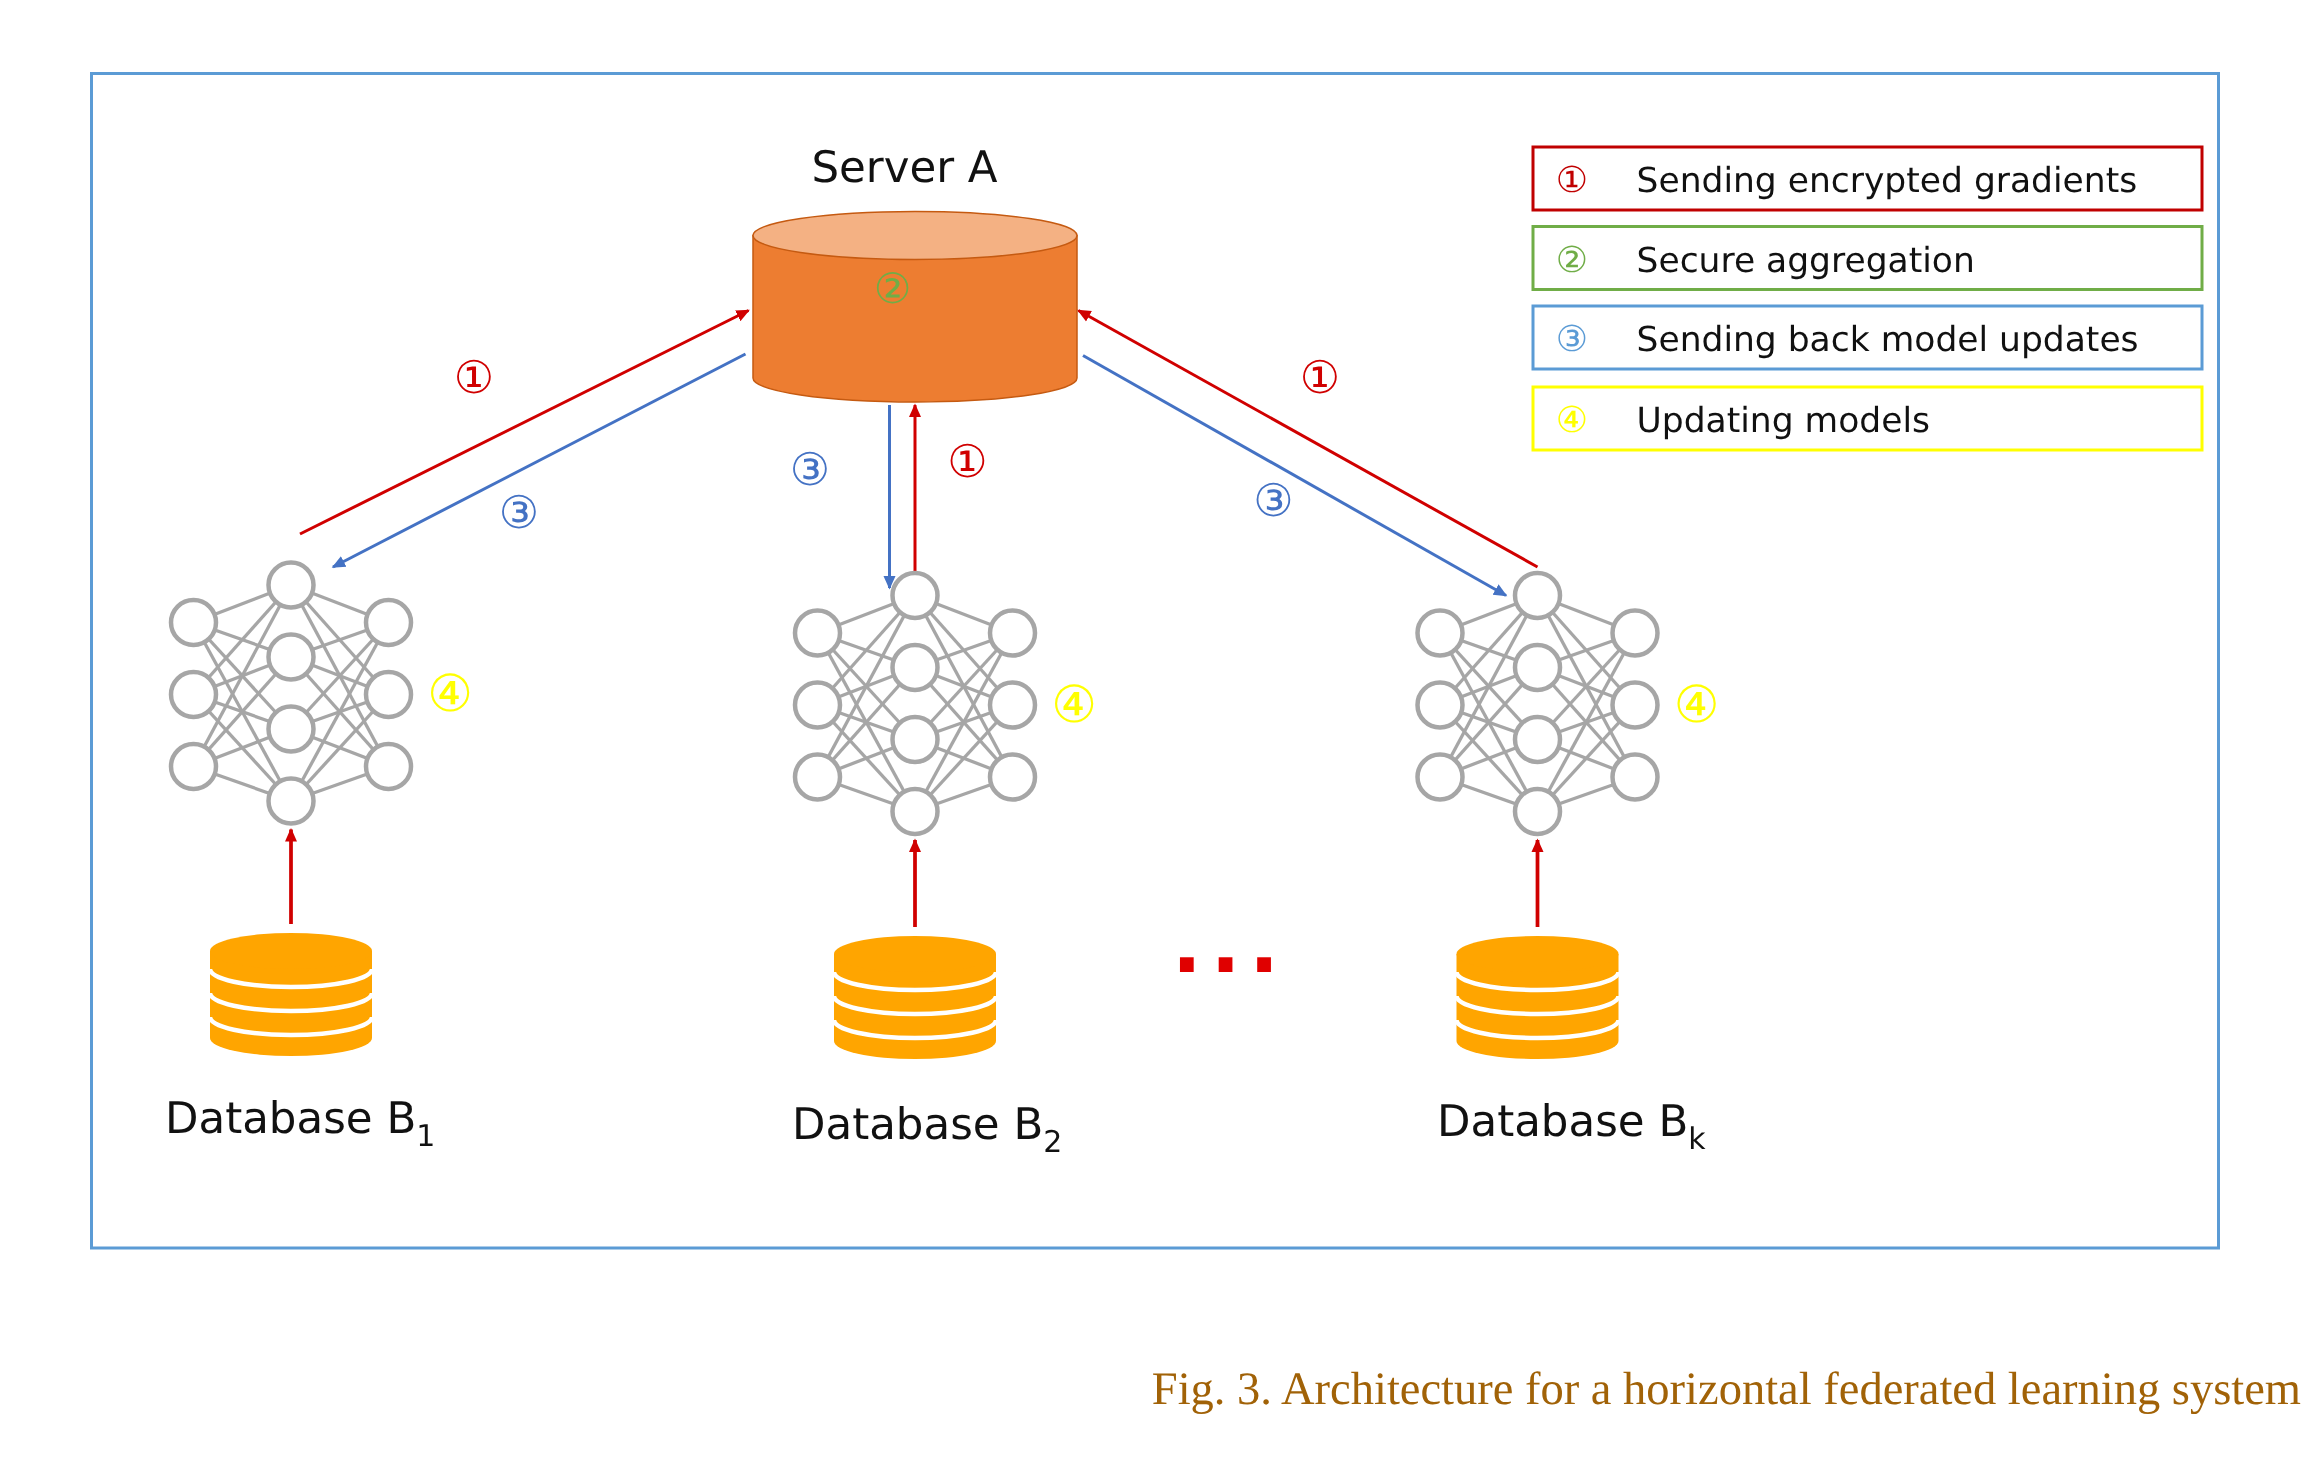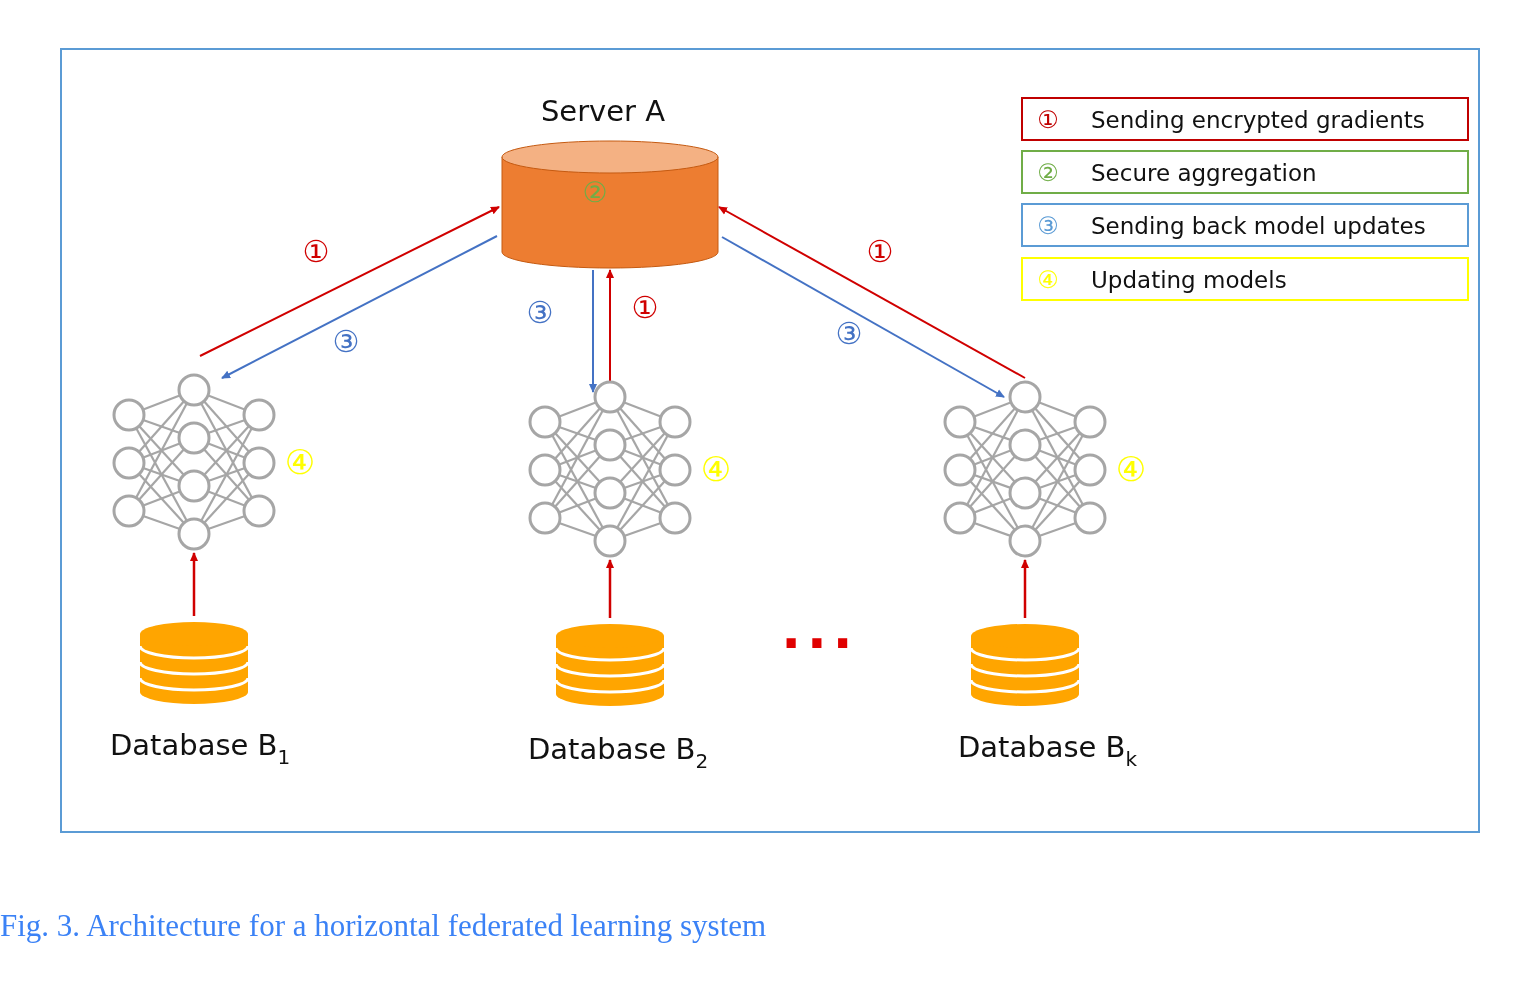--- a/index.html
+++ b/index.html
@@ -1,18 +1,18 @@
 <!DOCTYPE html>
 <html><head>
 <meta charset="utf-8">
 <style>
   html, body { margin:0; padding:0; background:#ffffff; }
   body { width:1534px; height:983px; position:relative; overflow:hidden; font-family:"Liberation Sans", sans-serif; }
   #stage { position:absolute; left:0; top:0; }
-  .caption { position:absolute; left:0; width:1534px; top:908px; text-align:left; font-family:"Liberation Serif", serif; font-size:31px; color:#3b82f6; }
+  .caption { position:absolute; left:0; width:1534px; top:908px; text-align:right; font-family:"Liberation Serif", serif; font-size:31px; color:#a16207; }
 </style>
 </head>
 <body>
 
 <svg id="stage" width="1534" height="983" viewBox="0 0 1534 983" xmlns="http://www.w3.org/2000/svg">
   <defs>
     <marker id="arrRed" markerWidth="10" markerHeight="10" refX="8" refY="5" orient="auto" markerUnits="userSpaceOnUse">
       <path d="M0,1 L9,5 L0,9 z" fill="#d00000"></path>
     </marker>
     <marker id="arrBlue" markerWidth="10" markerHeight="10" refX="8" refY="5" orient="auto" markerUnits="userSpaceOnUse">

